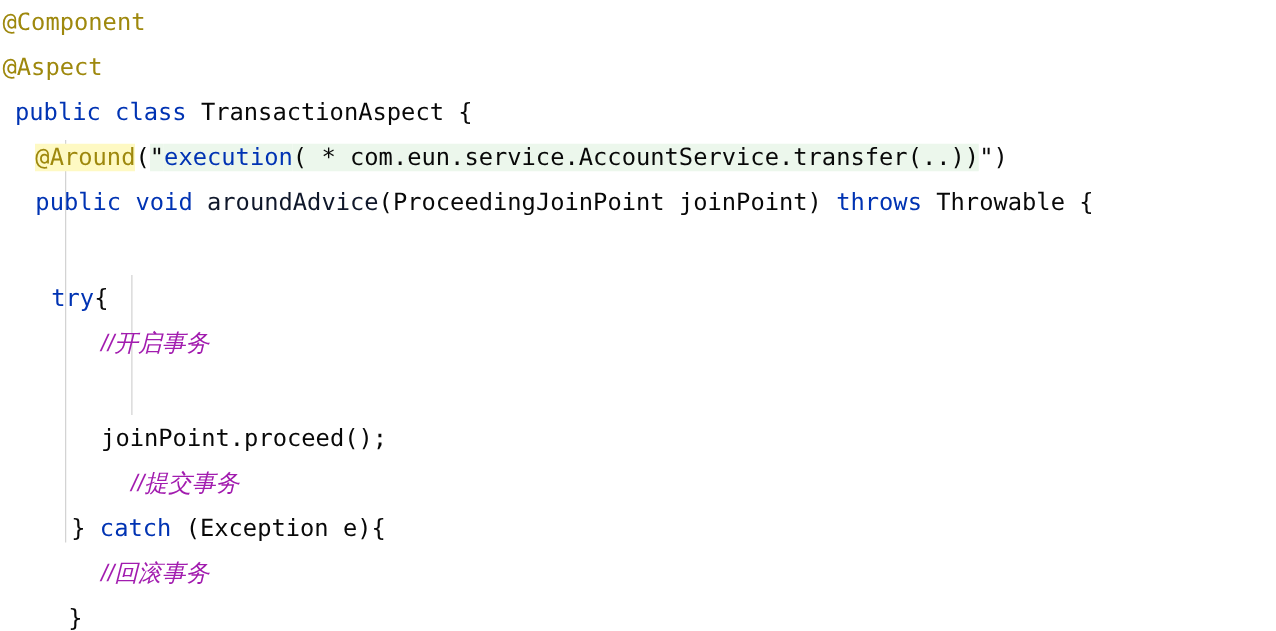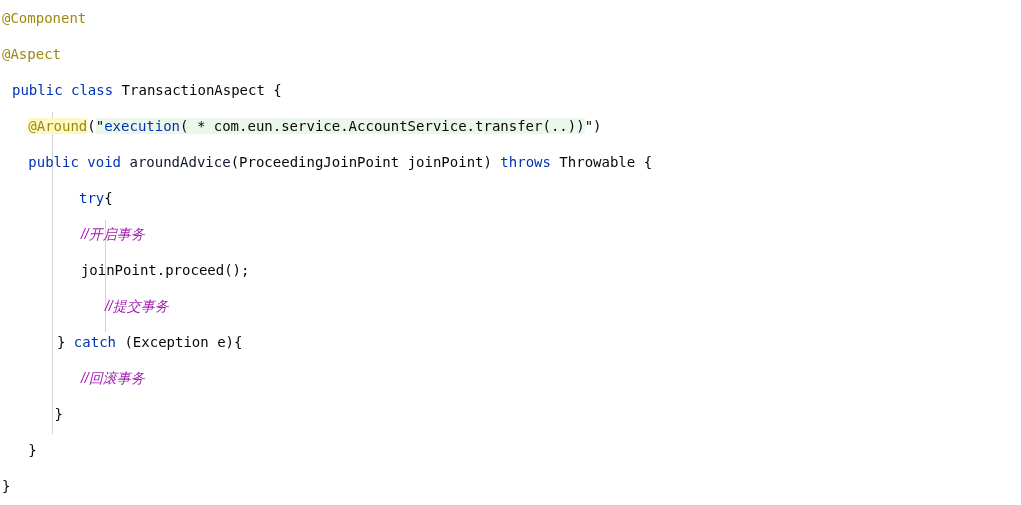--- a/index.html
+++ b/index.html
@@ -20,21 +20,21 @@
     height: 505px;
     background: #ffffff;
     padding: 0;
     box-sizing: border-box;
   }
 
   .code-line {
     position: relative;
     height: 36px;
     line-height: 36px;
-    font-size: 14px;
+    font-size: 19px;
     white-space: pre;
     color: #080808;
     padding-left: 2px;
     box-sizing: border-box;
     letter-spacing: 0px;
   }
 
   
   .tok-keyword   { color: #0033b3; }
   .tok-annot     { color: #9e880d; }
@@ -60,23 +60,23 @@
   <div id="guides">
       <div class="guide" style="left: 52px; top: 112px; height: 322px;"></div>
       <div class="guide" style="left: 105px; top: 220px; height: 112px;"></div>
     </div>
   <div id="code-body">
       <div class="code-line" style="padding-left: 2px;"><span class="tok-annot">@Component</span></div>
       <div class="code-line" style="padding-left: 2px;"><span class="tok-annot">@Aspect</span></div>
       <div class="code-line" style="padding-left: 12px;"><span class="tok-keyword">public</span><span class="tok-plain"> </span><span class="tok-keyword">class</span><span class="tok-plain"> TransactionAspect {</span></div>
       <div class="code-line" style="padding-left: 28.3px;"><span class="tok-annot hl-annot">@Around</span><span class="tok-plain">(</span><span class="tok-plain hl-string">"</span><span class="tok-keyword hl-string">execution</span><span class="tok-plain hl-string">( * com.eun.service.AccountService.transfer(..))</span><span class="tok-plain">")</span></div>
       <div class="code-line" style="padding-left: 28.3px;"><span class="tok-keyword">public</span><span class="tok-plain"> </span><span class="tok-keyword">void</span><span class="tok-plain"> </span><span class="tok-method">aroundAdvice</span><span class="tok-plain">(ProceedingJoinPoint joinPoint) </span><span class="tok-keyword">throws</span><span class="tok-plain"> Throwable {</span></div>
-      <div class="code-line" style="padding-left: 79px;"><span class="tok-keyword">try</span><span class="tok-plain">{</span></div>
+      <div class="code-line" style="padding-left: 41px; margin-top: 41px;"><span class="tok-keyword">try</span><span class="tok-plain">{</span></div>
       <div class="code-line" style="padding-left: 80.9px;"><span class="tok-comment">//开启事务</span></div>
-      <div class="code-line" style="padding-left: 80.9px;"><span class="tok-plain">joinPoint.proceed();</span></div>
+      <div class="code-line" style="padding-left: 80.9px; margin-top: 40px;"><span class="tok-plain">joinPoint.proceed();</span></div>
       <div class="code-line" style="padding-left: 80.9px; margin-left: 24px;"><span class="tok-comment">//提交事务</span></div>
       <div class="code-line" style="padding-left: 57px;"><span class="tok-plain">} </span><span class="tok-keyword">catch</span><span class="tok-plain"> (Exception e){</span></div>
       <div class="code-line" style="padding-left: 80.9px;"><span class="tok-comment">//回滚事务</span></div>
       <div class="code-line" style="padding-left: 54.6px;"><span class="tok-plain">}</span></div>
       <div class="code-line" style="padding-left: 28.3px;"><span class="tok-plain">}</span></div>
       <div class="code-line" style="padding-left: 2px;"><span class="tok-plain">}</span></div>
     </div>
 </div>
 
 </body></html>

